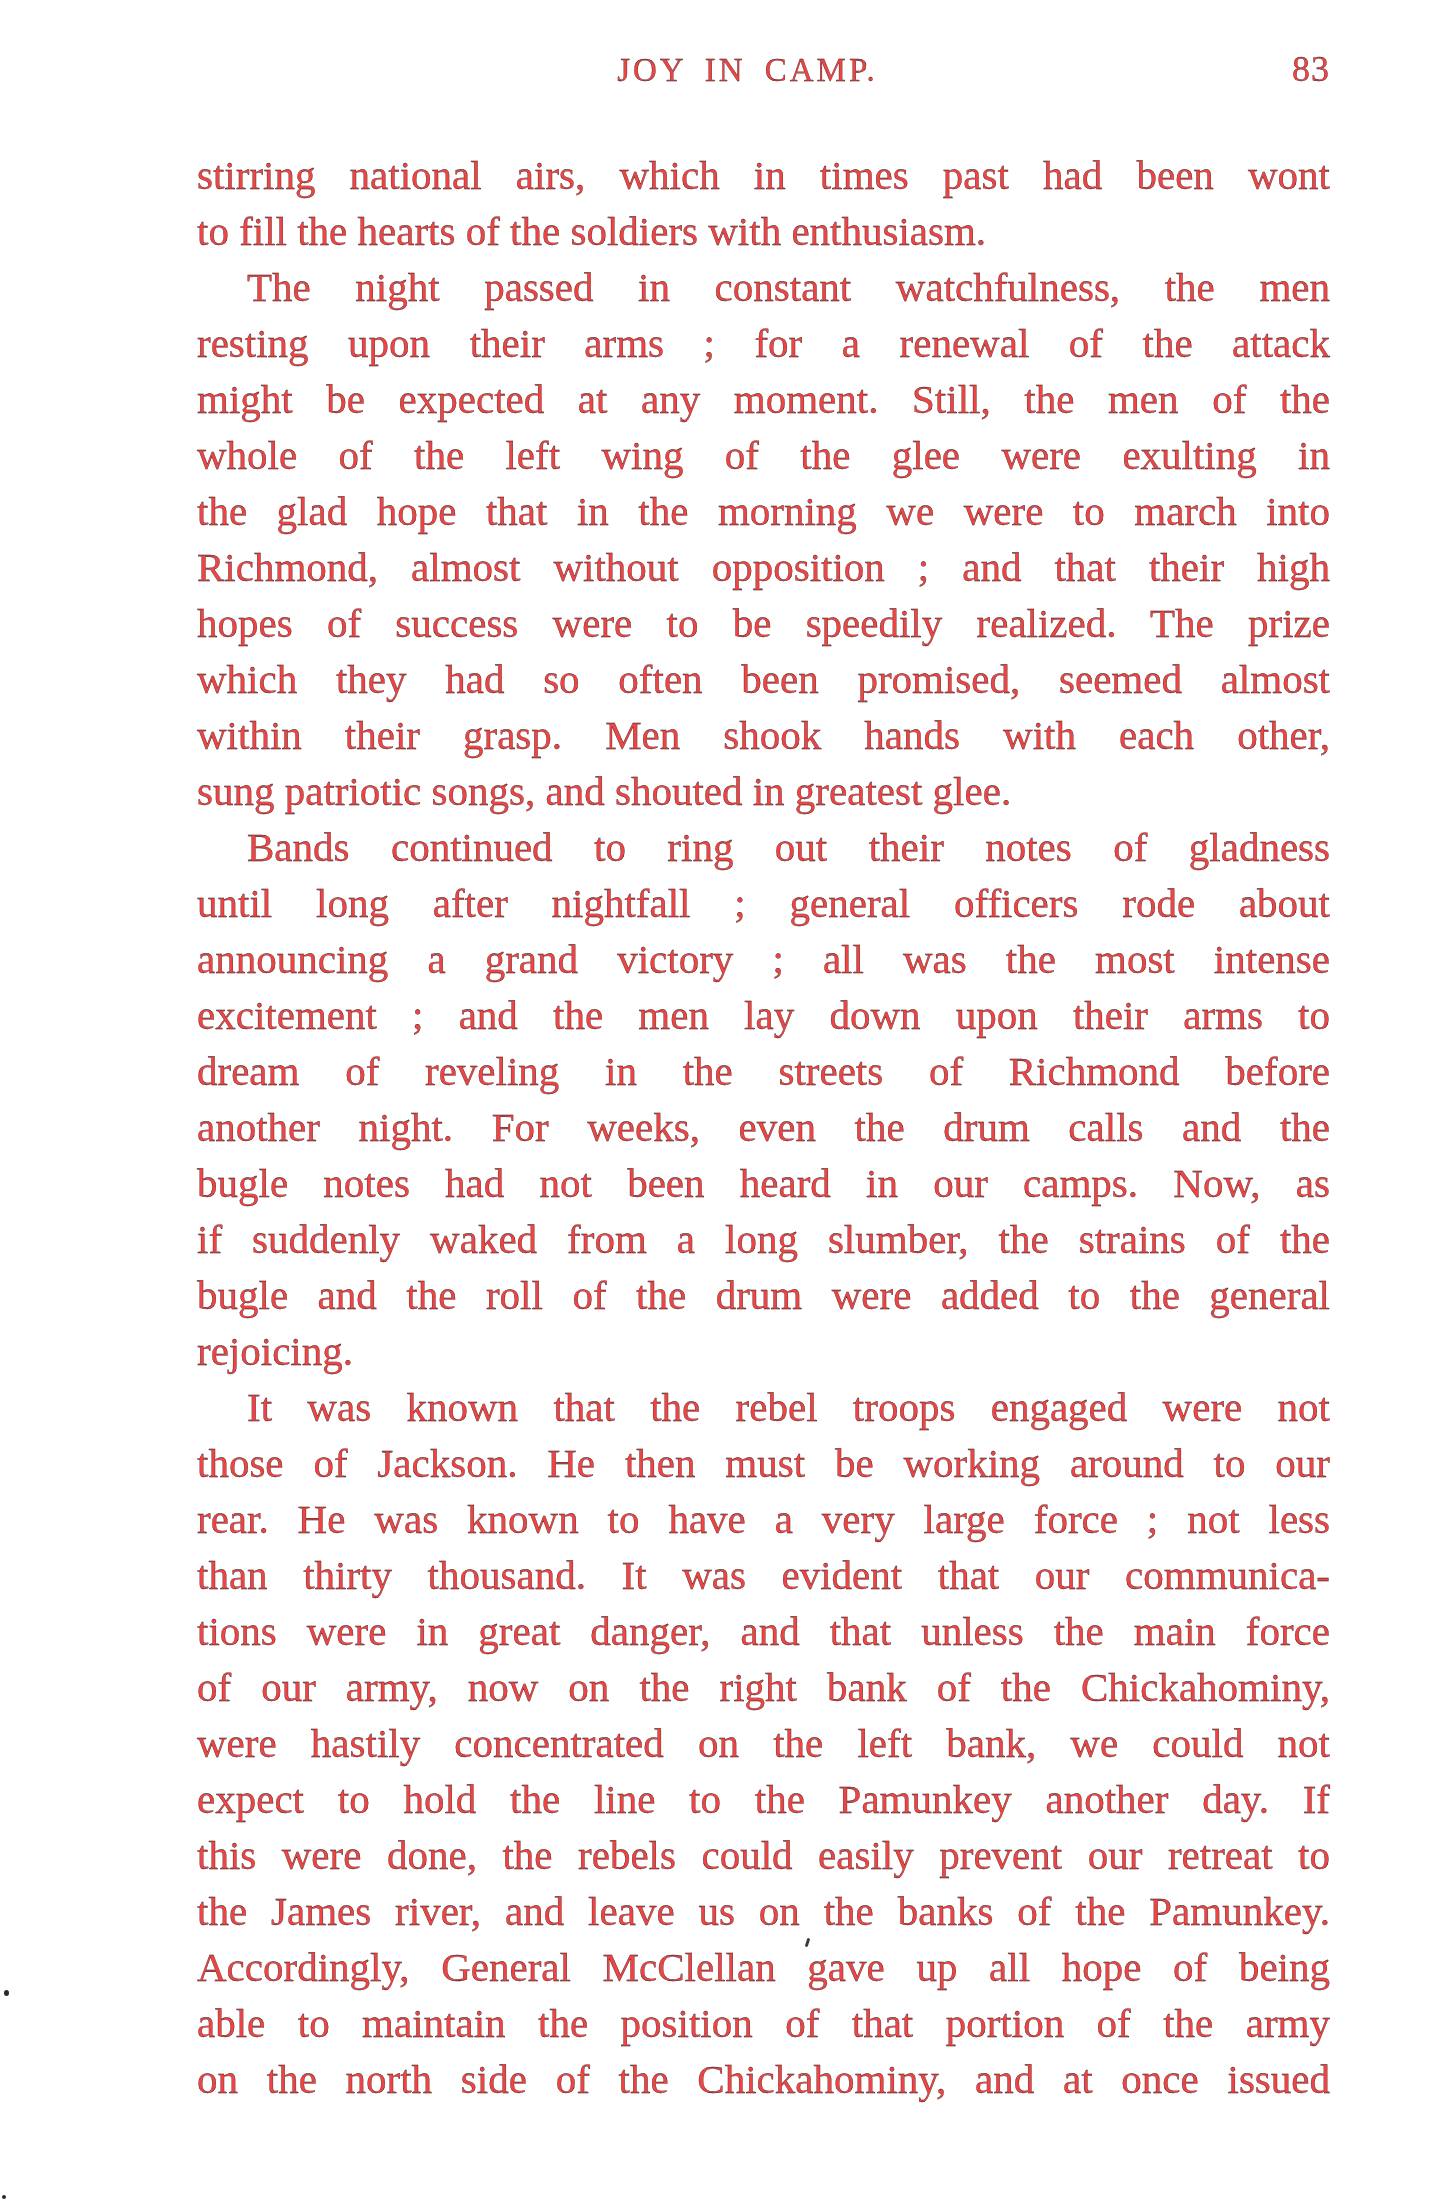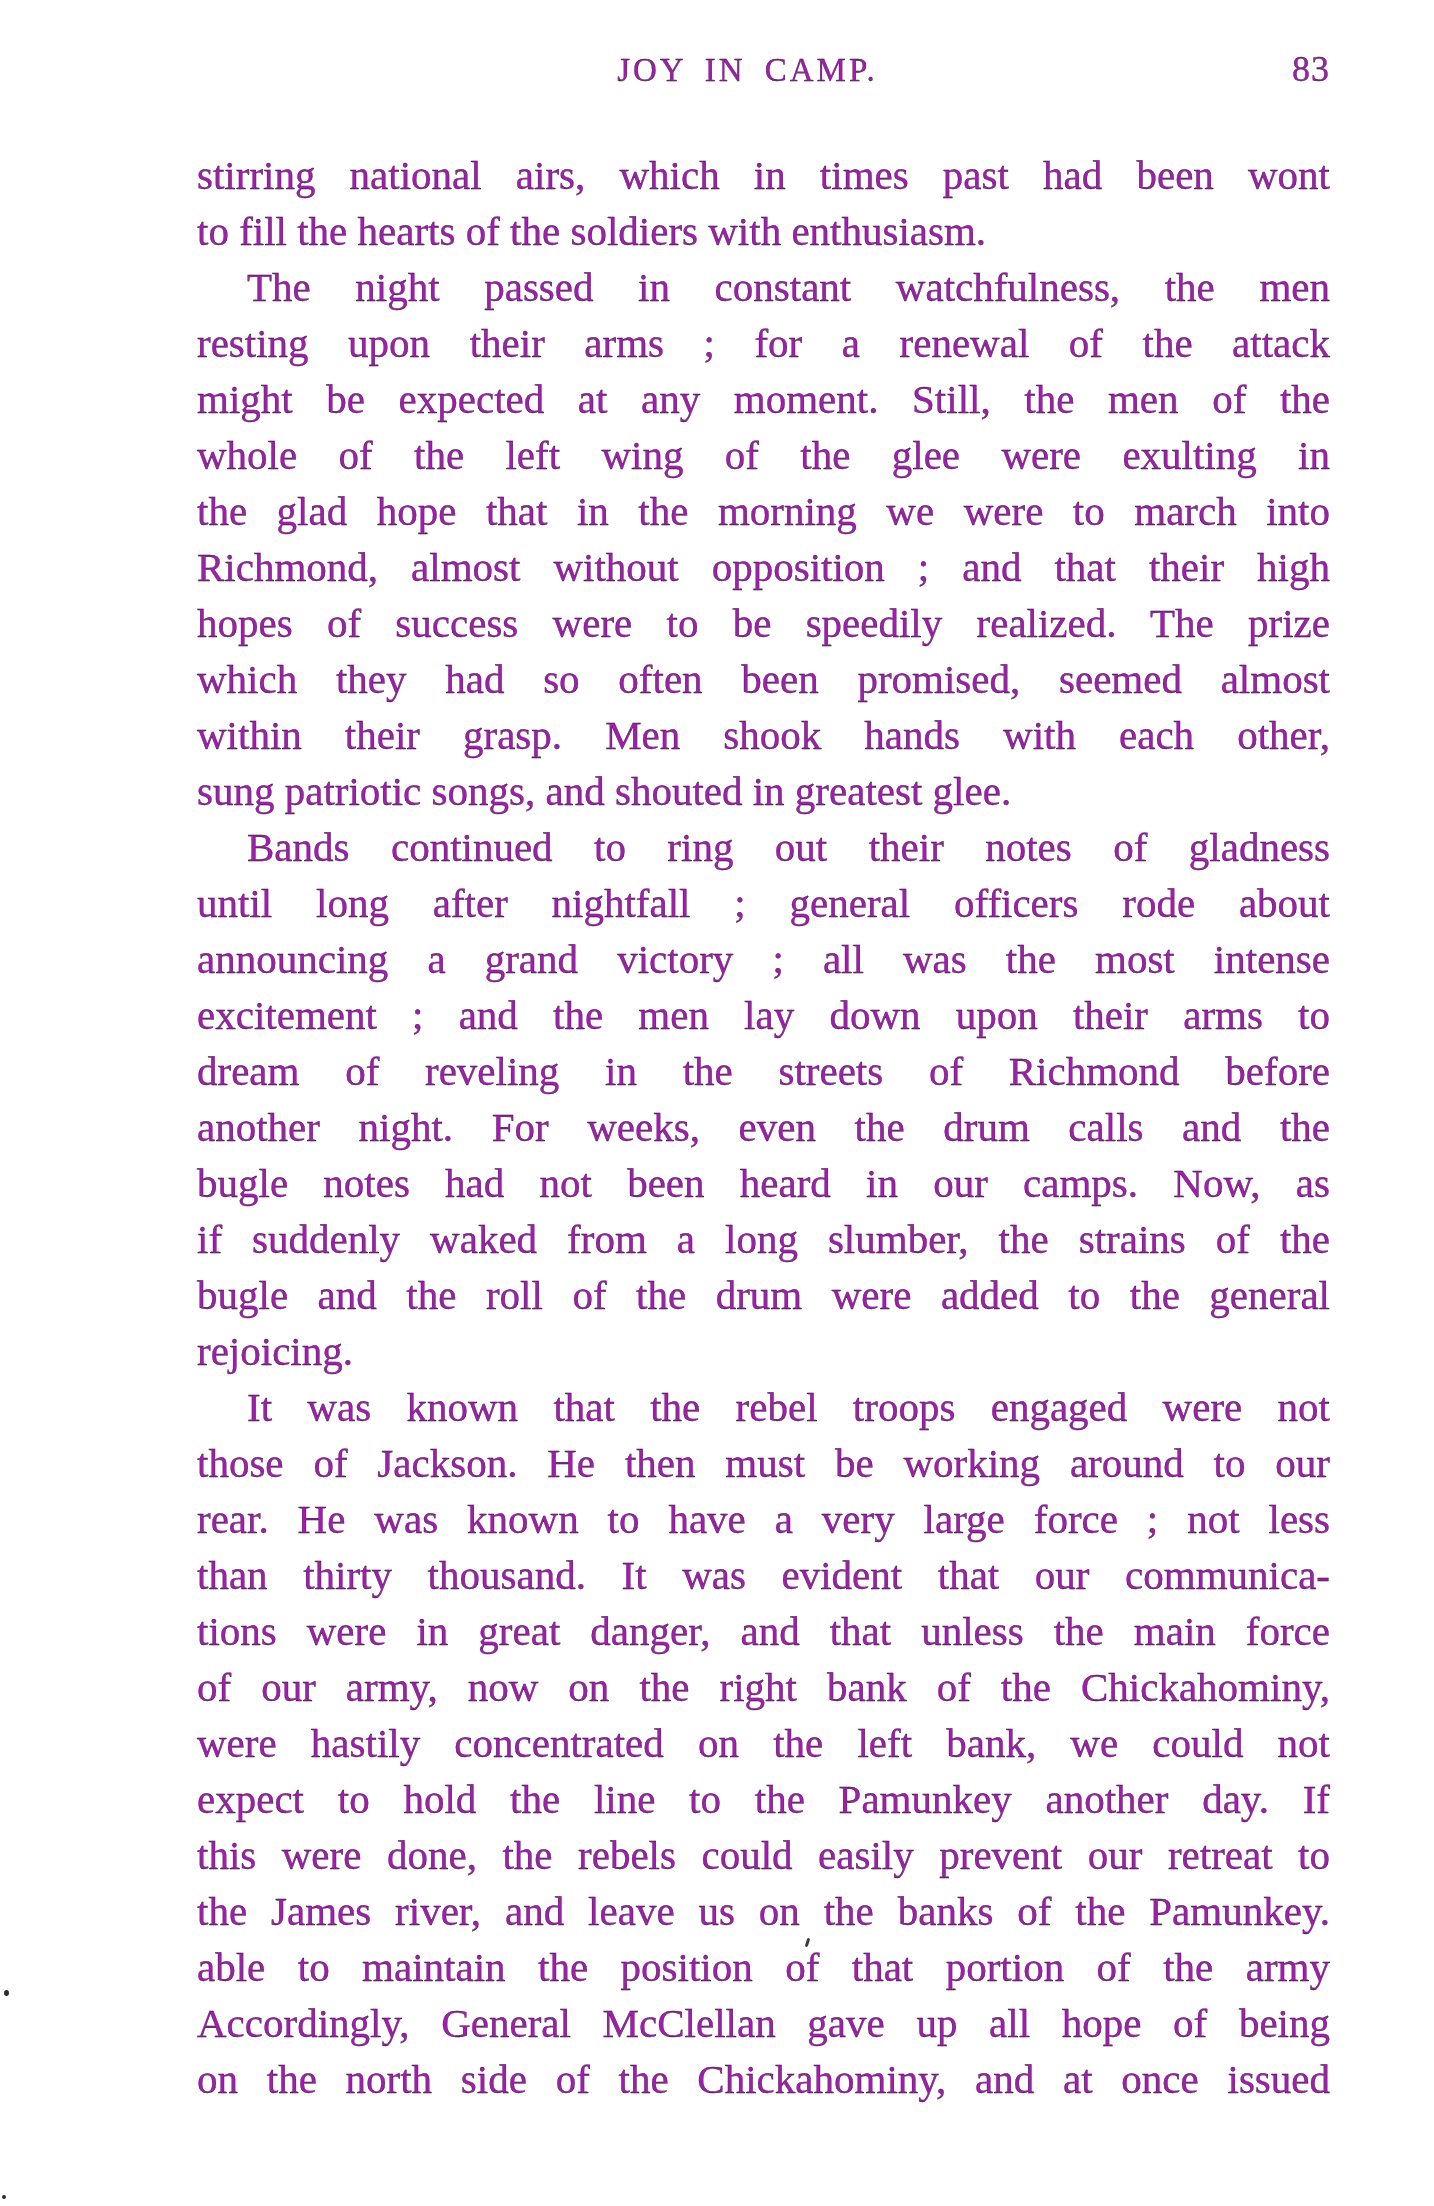--- a/index.html
+++ b/index.html
@@ -7,21 +7,21 @@
     padding: 0;
     background: #ffffff;
   }
   #page {
     position: relative;
     width: 1434px;
     height: 2206px;
     background: #ffffff;
     overflow: hidden;
     font-family: "Liberation Serif", "DejaVu Serif", serif;
-    color: #a21caf;
+    color: #ef4444;
     -webkit-text-stroke: 0.3px #101010;
   }
   .running-head {
     position: absolute;
     left: 165px;
     top: 50px;
     width: 1165px;
     height: 42px;
   }
   .running-head .title {
@@ -117,22 +117,22 @@
       <div class="line indent">It was known that the rebel troops engaged were not</div>
       <div class="line">those of Jackson.  He then must be working around to our</div>
       <div class="line">rear.  He was known to have a very large force ; not less</div>
       <div class="line">than thirty thousand.  It was evident that our communica-</div>
       <div class="line">tions were in great danger, and that unless the main force</div>
       <div class="line">of our army, now on the right bank of the Chickahominy,</div>
       <div class="line">were hastily concentrated on the left bank, we could not</div>
       <div class="line">expect to hold the line to the Pamunkey another day.  If</div>
       <div class="line">this were done, the rebels could easily prevent our retreat to</div>
       <div class="line">the James river, and leave us on the banks of the Pamunkey.</div>
+      <div class="line">Accordingly, General McClellan gave up all hope of being</div>
       <div class="line">able to maintain the position of that portion of the army</div>
-      <div class="line">Accordingly, General McClellan gave up all hope of being</div>
       <div class="line">on the north side of the Chickahominy, and at once issued</div>
     </div>
 
   </div>
 
   <div class="speck" id="speck1"></div>
   <div class="speck" id="speck2"></div>
   <div class="speck" id="speck3"></div>
 
 </div>

